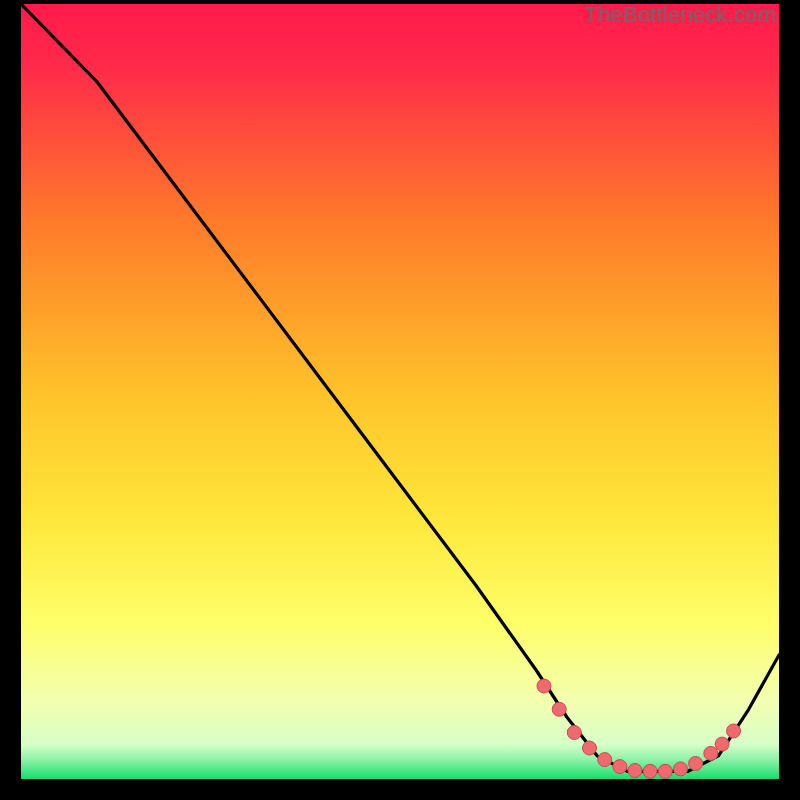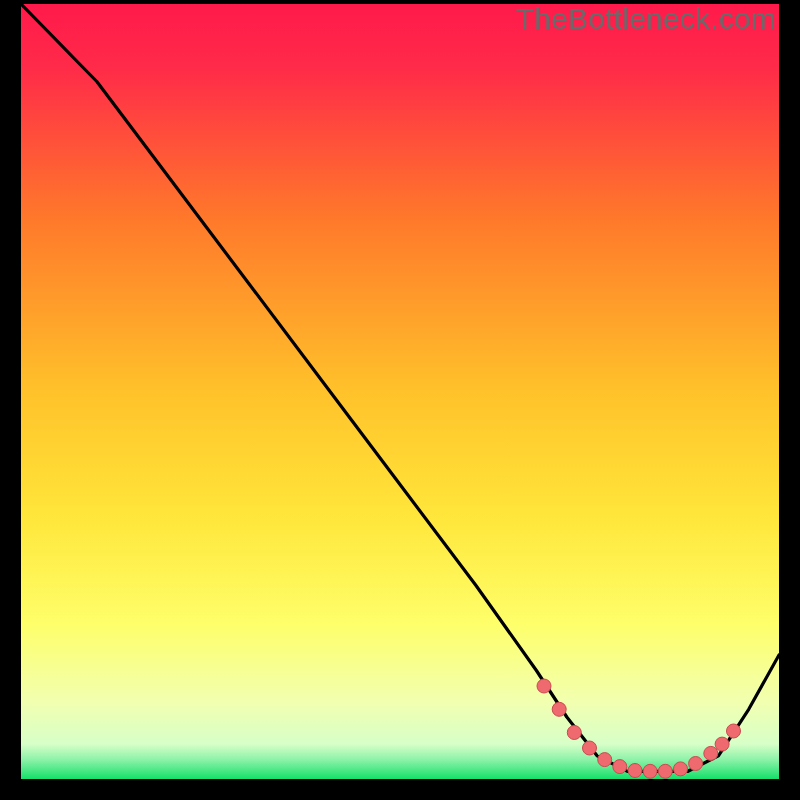--- a/index.html
+++ b/index.html
@@ -24,21 +24,21 @@
     left: 0;
     top: 0;
     width: 758px;
     height: 775px;
   }
   .watermark {
     position: absolute;
     top: 2px;
     right: 24px;
     color: #6a6a6a;
-    font-size: 30px;
+    font-size: 22px;
     font-weight: 500;
     letter-spacing: 0.2px;
     text-align: center;
   }
 </style>
 </head>
 <body>
 
 <div class="frame">
   <svg class="plot" viewBox="0 0 758 775" preserveAspectRatio="none">

